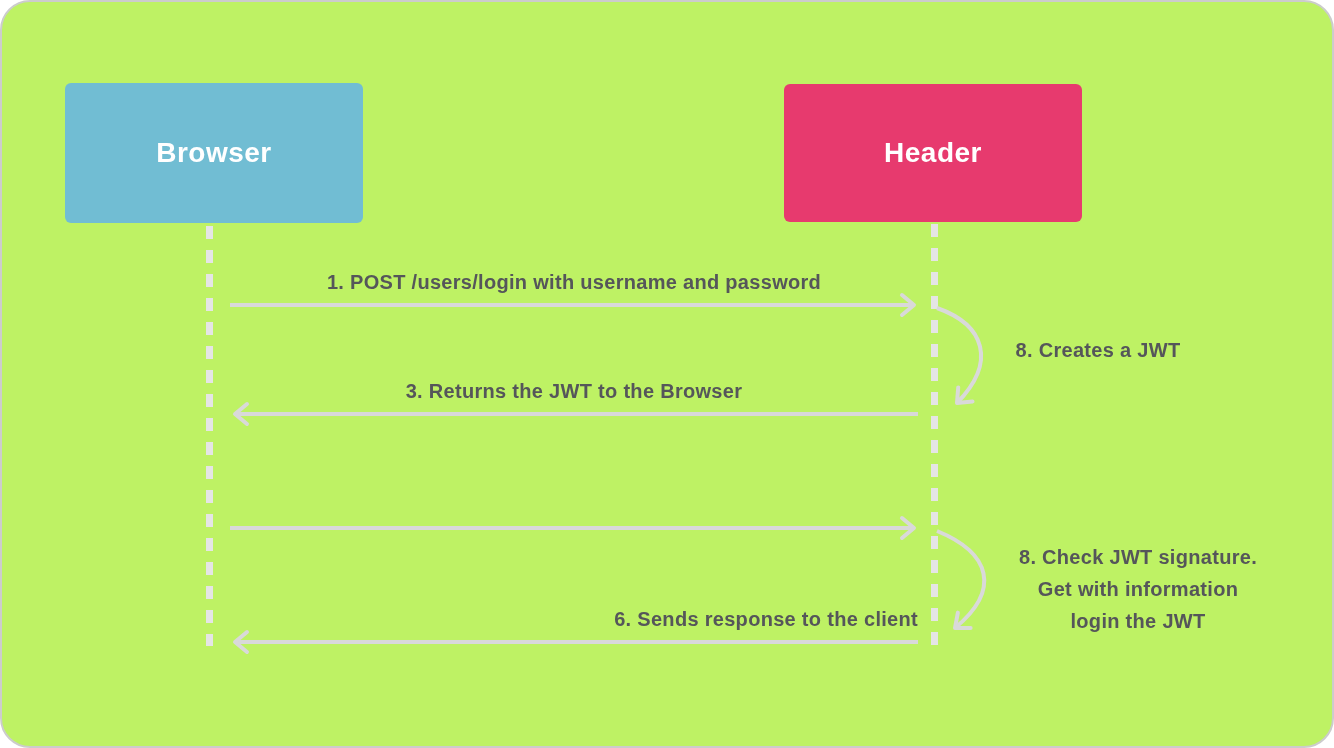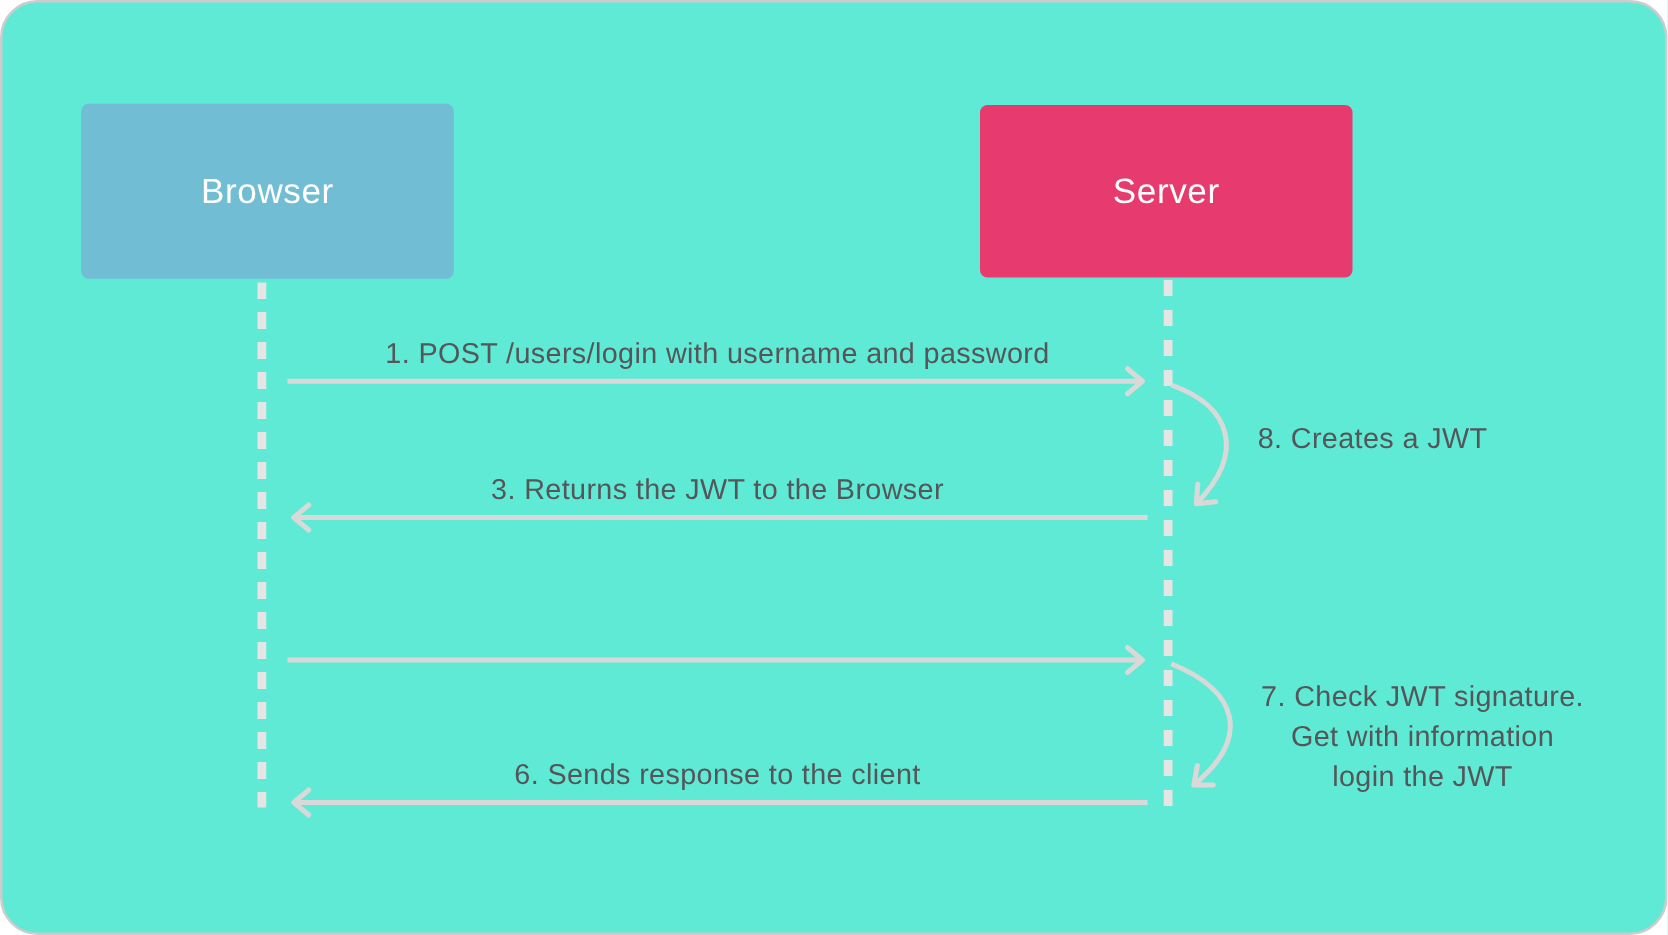--- a/index.html
+++ b/index.html
@@ -5,25 +5,26 @@
   html, body {
     margin: 0;
     padding: 0;
     background: #ffffff;
     font-family: "Liberation Sans", "DejaVu Sans", sans-serif;
   }
   .canvas {
     position: relative;
     width: 1334px;
     height: 748px;
-    background: #5eead4;
+    background: #bef264;
     border: 2px solid #cccccc;
     border-radius: 30px;
     box-sizing: border-box;
     overflow: hidden;
+    font-weight: bold;
   }
   .actor-box {
     position: absolute;
     display: flex;
     align-items: center;
     justify-content: center;
     border-radius: 6px;
   }
   .actor-box .actor-label {
     color: #ffffff;
@@ -54,43 +55,43 @@
 
   .arrows-overlay {
     position: absolute;
     left: 0; top: 0;
     width: 1334px; height: 748px;
     pointer-events: none;
   }
   .msg-label {
     position: absolute;
     color: #55565A;
-    font-size: 23px;
+    font-size: 20px;
     text-align: center;
     letter-spacing: 0.3px;
     line-height: 32px;
     white-space: nowrap;
   }
   .msg-1 { left: 228px; top: 264px; width: 688px; }
   .msg-3 { left: 228px; top: 373px; width: 688px; }
   .msg-4 { left: 228px; top: 487px; width: 688px; }
-  .msg-6 { left: 228px; top: 601px; width: 688px; }
+  .msg-6 { left: 228px; top: 601px; width: 688px; text-align: right; }
   .msg-2 { left: 976px; top: 332px; width: 240px; }
   .msg-5 { left: 996px; top: 539px; width: 280px; }
 </style>
 </head>
 <body>
 
 <div class="canvas">
 
   <div class="actor-box actor-browser">
     <span class="actor-label">Browser</span>
   </div>
   <div class="actor-box actor-server">
-    <span class="actor-label">Server</span>
+    <span class="actor-label">Header</span>
   </div>
 
   <div class="lifeline lifeline-browser"></div>
   <div class="lifeline lifeline-server"></div>
 
   <svg class="arrows-overlay" width="1334" height="748" viewBox="0 0 1334 748" xmlns="http://www.w3.org/2000/svg">
     <defs>
       <marker id="chevron" orient="auto" markerUnits="userSpaceOnUse" refX="0" refY="0" markerWidth="30" markerHeight="30" viewBox="-15 -15 30 30" overflow="visible">
         <path d="M -12 -10 L 0 0 L -12 10" fill="none" stroke="#D9D9D9" stroke-width="4" stroke-linecap="round" stroke-linejoin="round"></path>
       </marker>
@@ -106,20 +107,20 @@
   <div class="msg-label msg-1">1. POST /users/login with username and password</div>
 
   <div class="msg-label msg-2">
     <div>8. Creates a JWT</div>
   </div>
 
   <div class="msg-label msg-3">3. Returns the JWT to the Browser</div>
 
 
   <div class="msg-label msg-5">
-    <div>7. Check JWT signature.</div>
+    <div>8. Check JWT signature.</div>
     <div>Get with information</div>
     <div>login the JWT</div>
   </div>
 
   <div class="msg-label msg-6">6. Sends response to the client</div>
 
 </div>
 
 </body></html>

